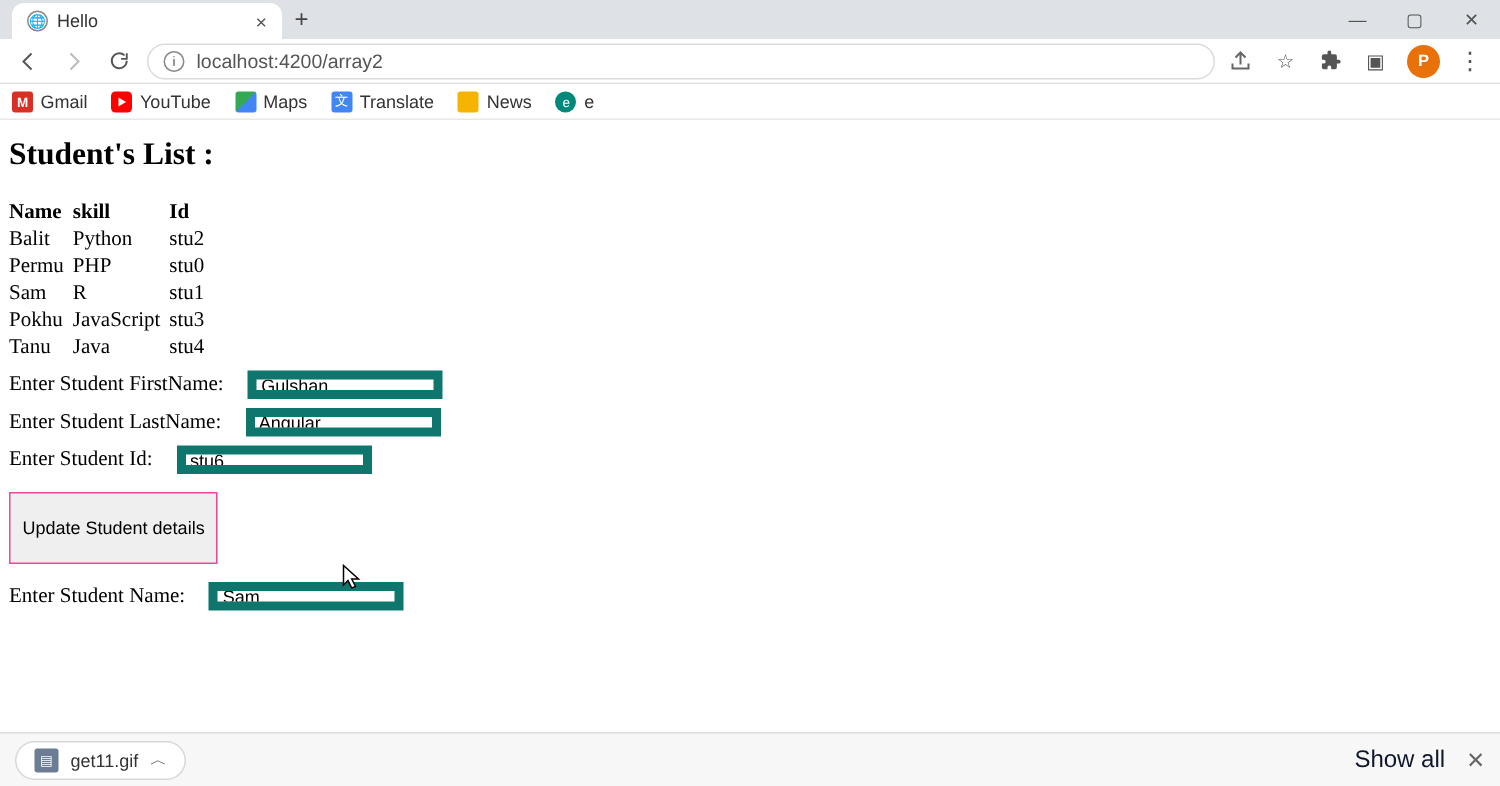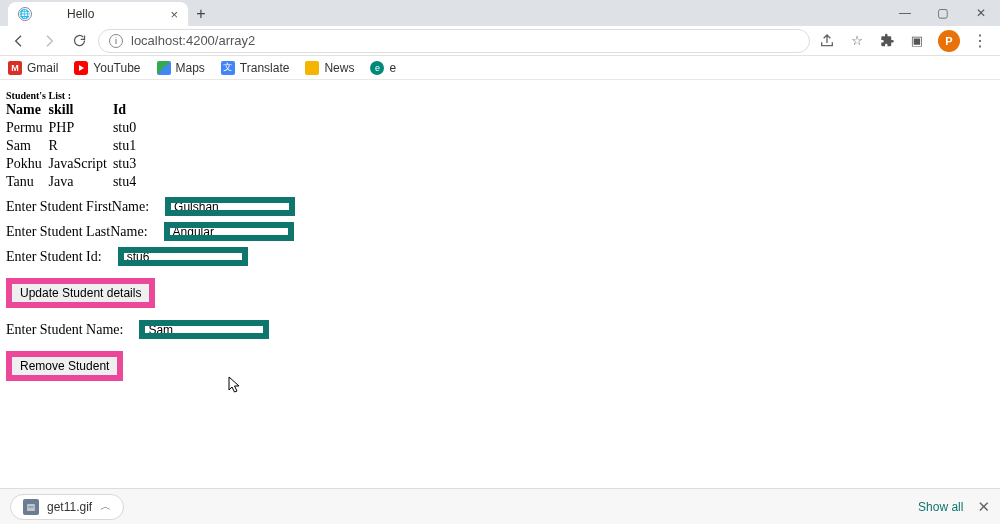--- a/index.html
+++ b/index.html
@@ -32,21 +32,21 @@
       font-size: 12px;
       color: #333;
     }
     .tab .favicon {
       width: 14px; height: 14px;
       border-radius: 50%;
       border: 1px solid #888;
       display: inline-flex; align-items:center; justify-content:center;
       font-size: 9px; color:#555;
     }
-    .tab .tab-title { flex: 1; white-space: nowrap; overflow: hidden; text-overflow: ellipsis; margin-left: 29px; }
+    .tab .tab-title { flex: 1; white-space: nowrap; overflow: hidden; text-overflow: ellipsis; }
     .tab .tab-close { color:#555; font-size:13px; cursor:pointer; }
     .new-tab {
       width: 26px; height: 24px; display:flex; align-items:center; justify-content:center;
       color:#444; font-size:16px; cursor:pointer;
     }
     .window-controls {
       position:absolute; right:0; top:0; height:26px; display:flex;
     }
     .window-controls div {
       width:38px; display:flex; align-items:center; justify-content:center;
@@ -88,34 +88,34 @@
     .bm-news { background:#f4b400; border-radius:2px; }
     .bm-e { background:#00897b; border-radius:50%; color:#fff; font-size:9px; }
 
     
     .page {
       padding: 10px 6px;
       font-family: "Times New Roman", Times, serif;
       font-size: 14px;
       color:#000;
     }
-    .page h3 { font-size:10px; font-weight:bold; margin-bottom:0; }
+    .page h3 { font-size:21px; font-weight:bold; margin-bottom:18px; }
     table.students { border-collapse: collapse; margin-bottom: 0; }
     table.students th, table.students td {
       text-align:left; padding: 1px 6px 1px 0; font-weight:normal;
     }
     table.students th { font-weight:bold; }
     .form-row { margin: 6px 0; display:flex; align-items:center; gap:16px; }
     .form-row label { font-family: "Times New Roman", Times, serif; }
     .form-row input[type=text] {
       border:6px solid #0f766e; height:19px; padding:1px 3px; font-family: Arial, sans-serif; font-size:12px;
     }
     .btn {
       font-family: Arial, sans-serif; font-size:12px;
-      border:6px solid #ec4899; background:#efefef; padding:2px 8px; cursor:pointer;
+      border:1px solid #ec4899; background:#efefef; padding:16px 8px; cursor:pointer;
       margin: 6px 0;
     }
 
     
     .cursor-arrow {
       position:absolute; left:228px; top:376px; pointer-events:none;
     }
 
     
     .downloads {
@@ -127,21 +127,21 @@
       display:flex; align-items:center; gap:8px;
       border:1px solid #d8d8d8; background:#fff; border-radius:16px;
       padding:4px 12px; font-size:12px; color:#333; cursor:pointer;
     }
     .dl-item .file-icon {
       width:16px; height:16px; background:#6b7c93; border-radius:2px;
       display:inline-flex; align-items:center; justify-content:center; color:#fff; font-size:9px;
     }
     .dl-item .chev { color:#666; font-size:11px; }
     .dl-right { display:flex; align-items:center; gap:14px; }
-    .show-all { color:#0f766e; font-size:12px; cursor:pointer; }
+    .show-all { color:#0f172a; font-size:16px; cursor:pointer; }
     .dl-close { color:#666; font-size:15px; cursor:pointer; }
   </style>
 </head>
 <body>
 
 <div class="tab-strip">
   <div class="tab">
     <span class="favicon">🌐</span>
     <span class="tab-title">Hello</span>
     <span class="tab-close">×</span>
@@ -229,20 +229,25 @@
   <table class="students">
     <thead>
       <tr>
         <th>Name</th>
         <th>skill</th>
         <th>Id</th>
       </tr>
     </thead>
     <tbody>
       <tr>
+        <td>Balit</td>
+        <td>Python</td>
+        <td>stu2</td>
+      </tr>
+      <tr>
         <td>Permu</td>
         <td>PHP</td>
         <td>stu0</td>
       </tr>
       <tr>
         <td>Sam</td>
         <td>R</td>
         <td>stu1</td>
       </tr>
       <tr>
@@ -269,21 +274,20 @@
   <div class="form-row">
     <label>Enter Student Id:</label>
     <input type="text" style="width: 130px;" value="stu6">
   </div>
   <button class="btn">Update Student details</button>
 
   <div class="form-row">
     <label>Enter Student Name:</label>
     <input type="text" style="width: 130px;" value="Sam">
   </div>
-  <button class="btn">Remove Student</button>
 </div>
 
 <svg class="cursor-arrow" width="14" height="18" viewBox="0 0 14 18">
   <path fill="#fff" stroke="#000" stroke-width="1" d="M1 1 L1 14 L4 11 L6.5 16 L9 15 L6.5 10 L11 10 Z"></path>
 </svg>
 
 <div class="downloads">
   <div class="dl-item">
     <span class="file-icon">▤</span>
     <span>get11.gif</span>

